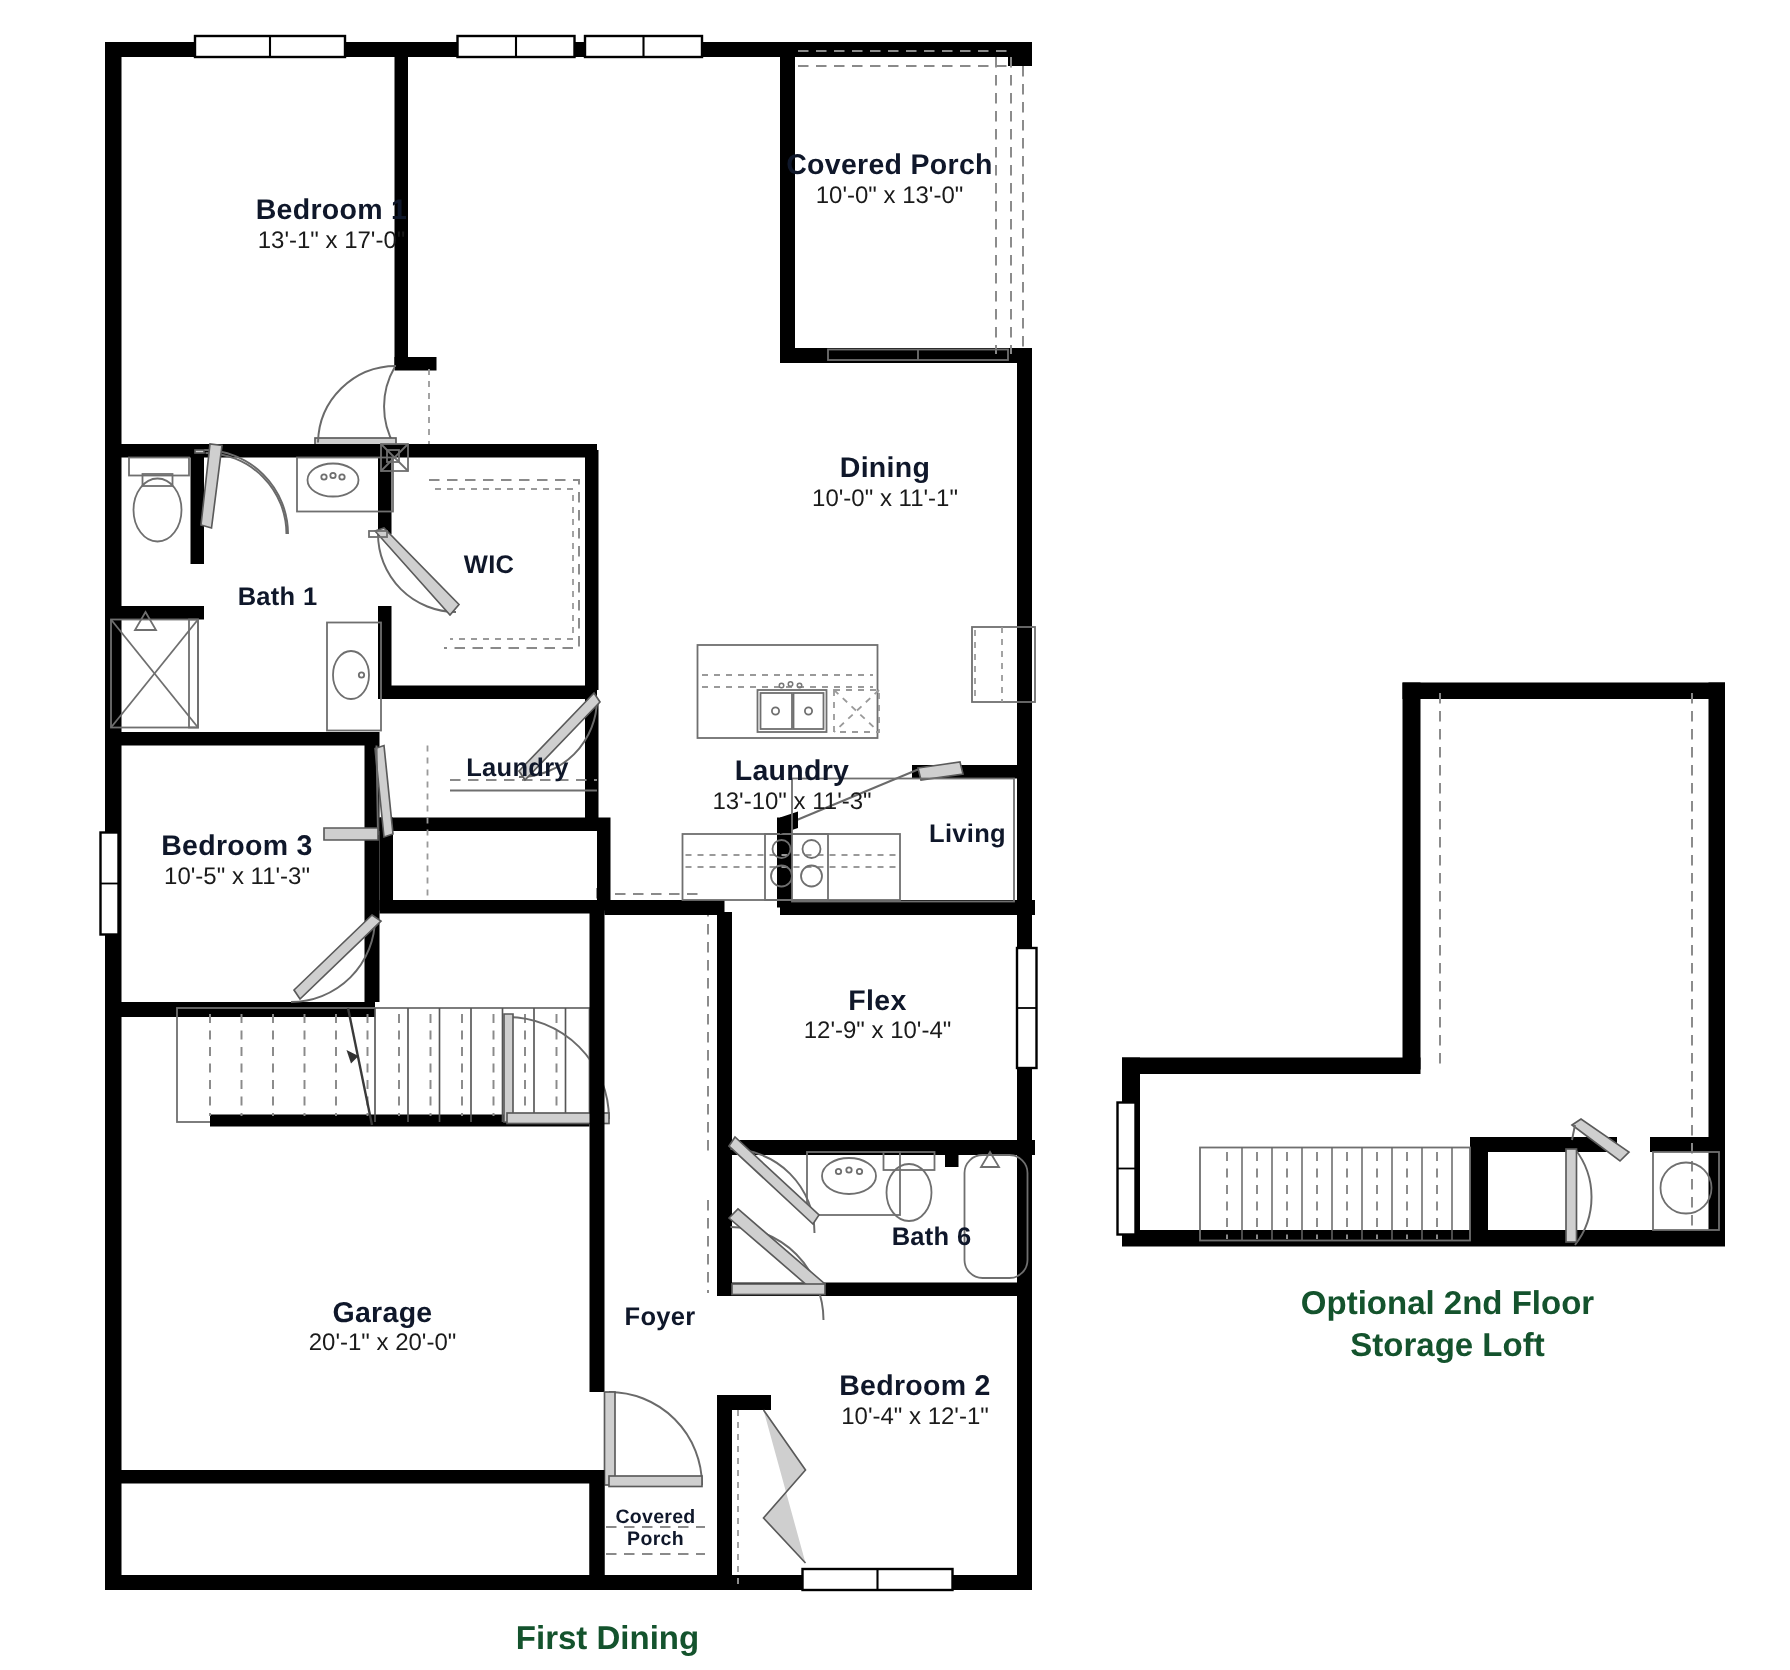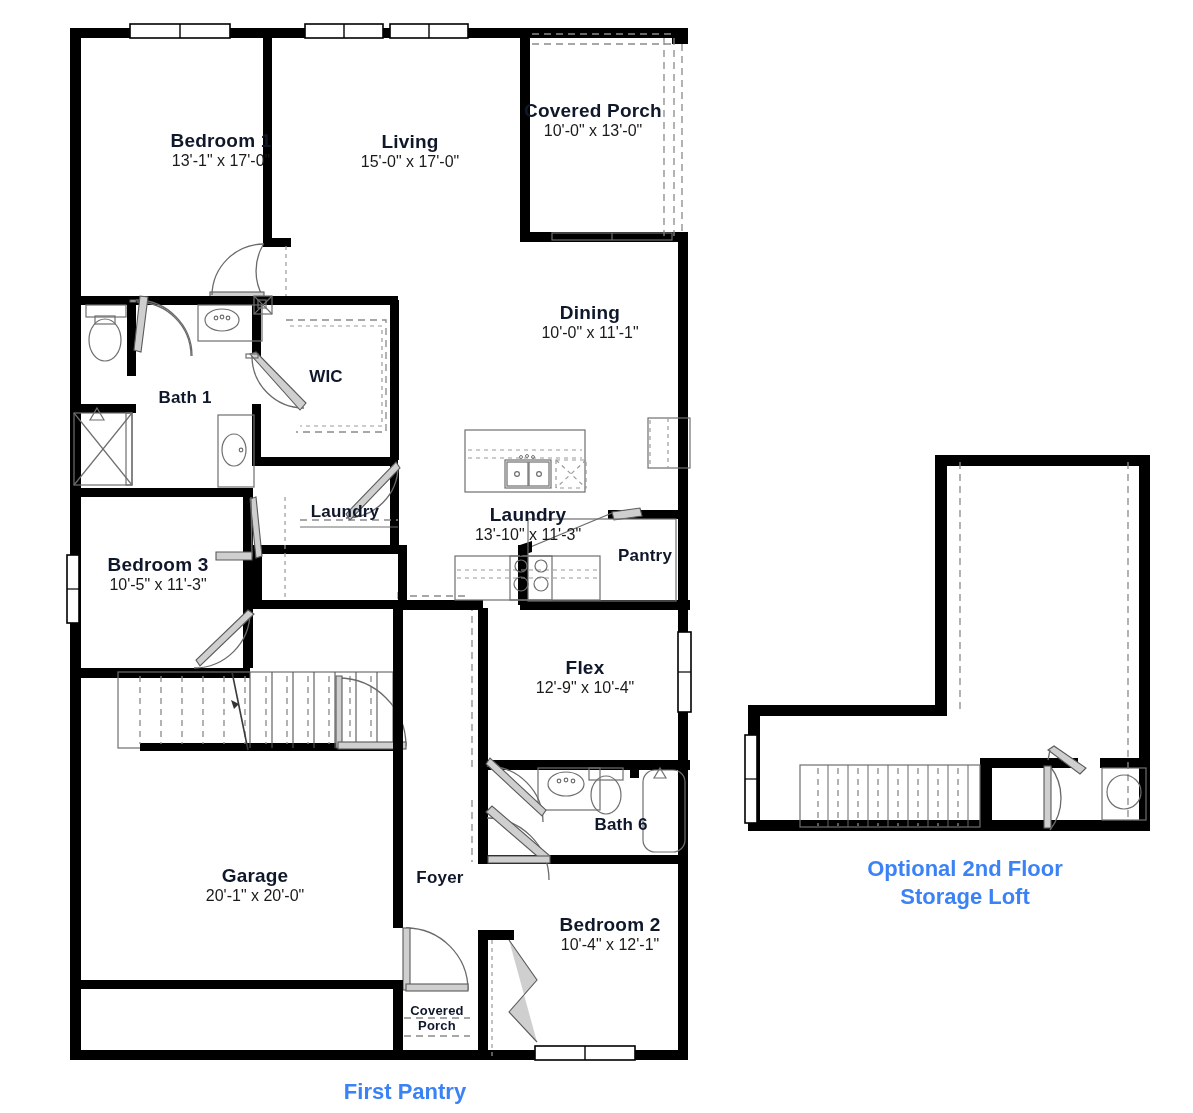--- a/index.html
+++ b/index.html
@@ -49,21 +49,21 @@
     margin-top: 1px;
   }
   .room-label.small .rname { font-size: 17px; }
   .room-label.tiny  .rname { font-size: 13px; line-height: 1.15; }
 
   .plan-caption {
     position: absolute;
     text-align: center;
     font-weight: bold;
     font-size: 22px;
-    color: #3b82f6;
+    color: #14532d;
     line-height: 1.25;
     white-space: pre-line;
   }
 </style>
 </head>
 <body>
 
 <div id="floorplan-root">
 
   <svg class="plan" viewBox="0 0 1193 1113" xmlns="http://www.w3.org/2000/svg">
@@ -444,24 +444,20 @@
       <rect class="thin" x="1102" y="768" width="44" height="52"></rect>
       <circle class="thin" cx="1124" cy="792" r="17"></circle>
     </g>
   </svg>
 
   <div class="room-label" style="left:86px; top:130px; width:270px;">
     <span class="rname">Bedroom 1</span>
     <span class="rdim">13'-1" x 17'-0"</span>
   </div>
 
-  <div class="room-label" style="left:290px; top:131px; width:240px;">
-    <span class="rname">Living</span>
-    <span class="rdim">15'-0" x 17'-0"</span>
-  </div>
 
   <div class="room-label" style="left:498px; top:100px; width:190px; white-space:normal;">
     <span class="rname">Covered Porch</span>
     <span class="rdim">10'-0" x 13'-0"</span>
   </div>
 
   <div class="room-label" style="left:490px; top:302px; width:200px;">
     <span class="rname">Dining</span>
     <span class="rdim">10'-0" x 11'-1"</span>
   </div>
@@ -482,21 +478,21 @@
     <span class="rname">Bedroom 3</span>
     <span class="rdim">10'-5" x 11'-3"</span>
   </div>
 
   <div class="room-label" style="left:428px; top:504px; width:200px;">
     <span class="rname">Laundry</span>
     <span class="rdim">13'-10" x 11'-3"</span>
   </div>
 
   <div class="room-label small" style="left:600px; top:546px; width:90px;">
-    <span class="rname">Pantry</span>
+    <span class="rname">Living</span>
   </div>
 
   <div class="room-label" style="left:495px; top:657px; width:180px;">
     <span class="rname">Flex</span>
     <span class="rdim">12'-9" x 10'-4"</span>
   </div>
 
   <div class="room-label small" style="left:566px; top:815px; width:110px;">
     <span class="rname">Bath 6</span>
   </div>
@@ -514,18 +510,18 @@
     <span class="rname">Covered
 Porch</span>
   </div>
 
   <div class="room-label" style="left:510px; top:914px; width:200px;">
     <span class="rname">Bedroom 2</span>
     <span class="rdim">10'-4" x 12'-1"</span>
   </div>
 
 
-  <div class="plan-caption" style="left:255px; top:1078px; width:300px;">First Pantry</div>
+  <div class="plan-caption" style="left:255px; top:1078px; width:300px;">First Dining</div>
 
   <div class="plan-caption" style="left:810px; top:855px; width:310px;">Optional 2nd Floor
 Storage Loft</div>
 
 </div>
 
 </body></html>

